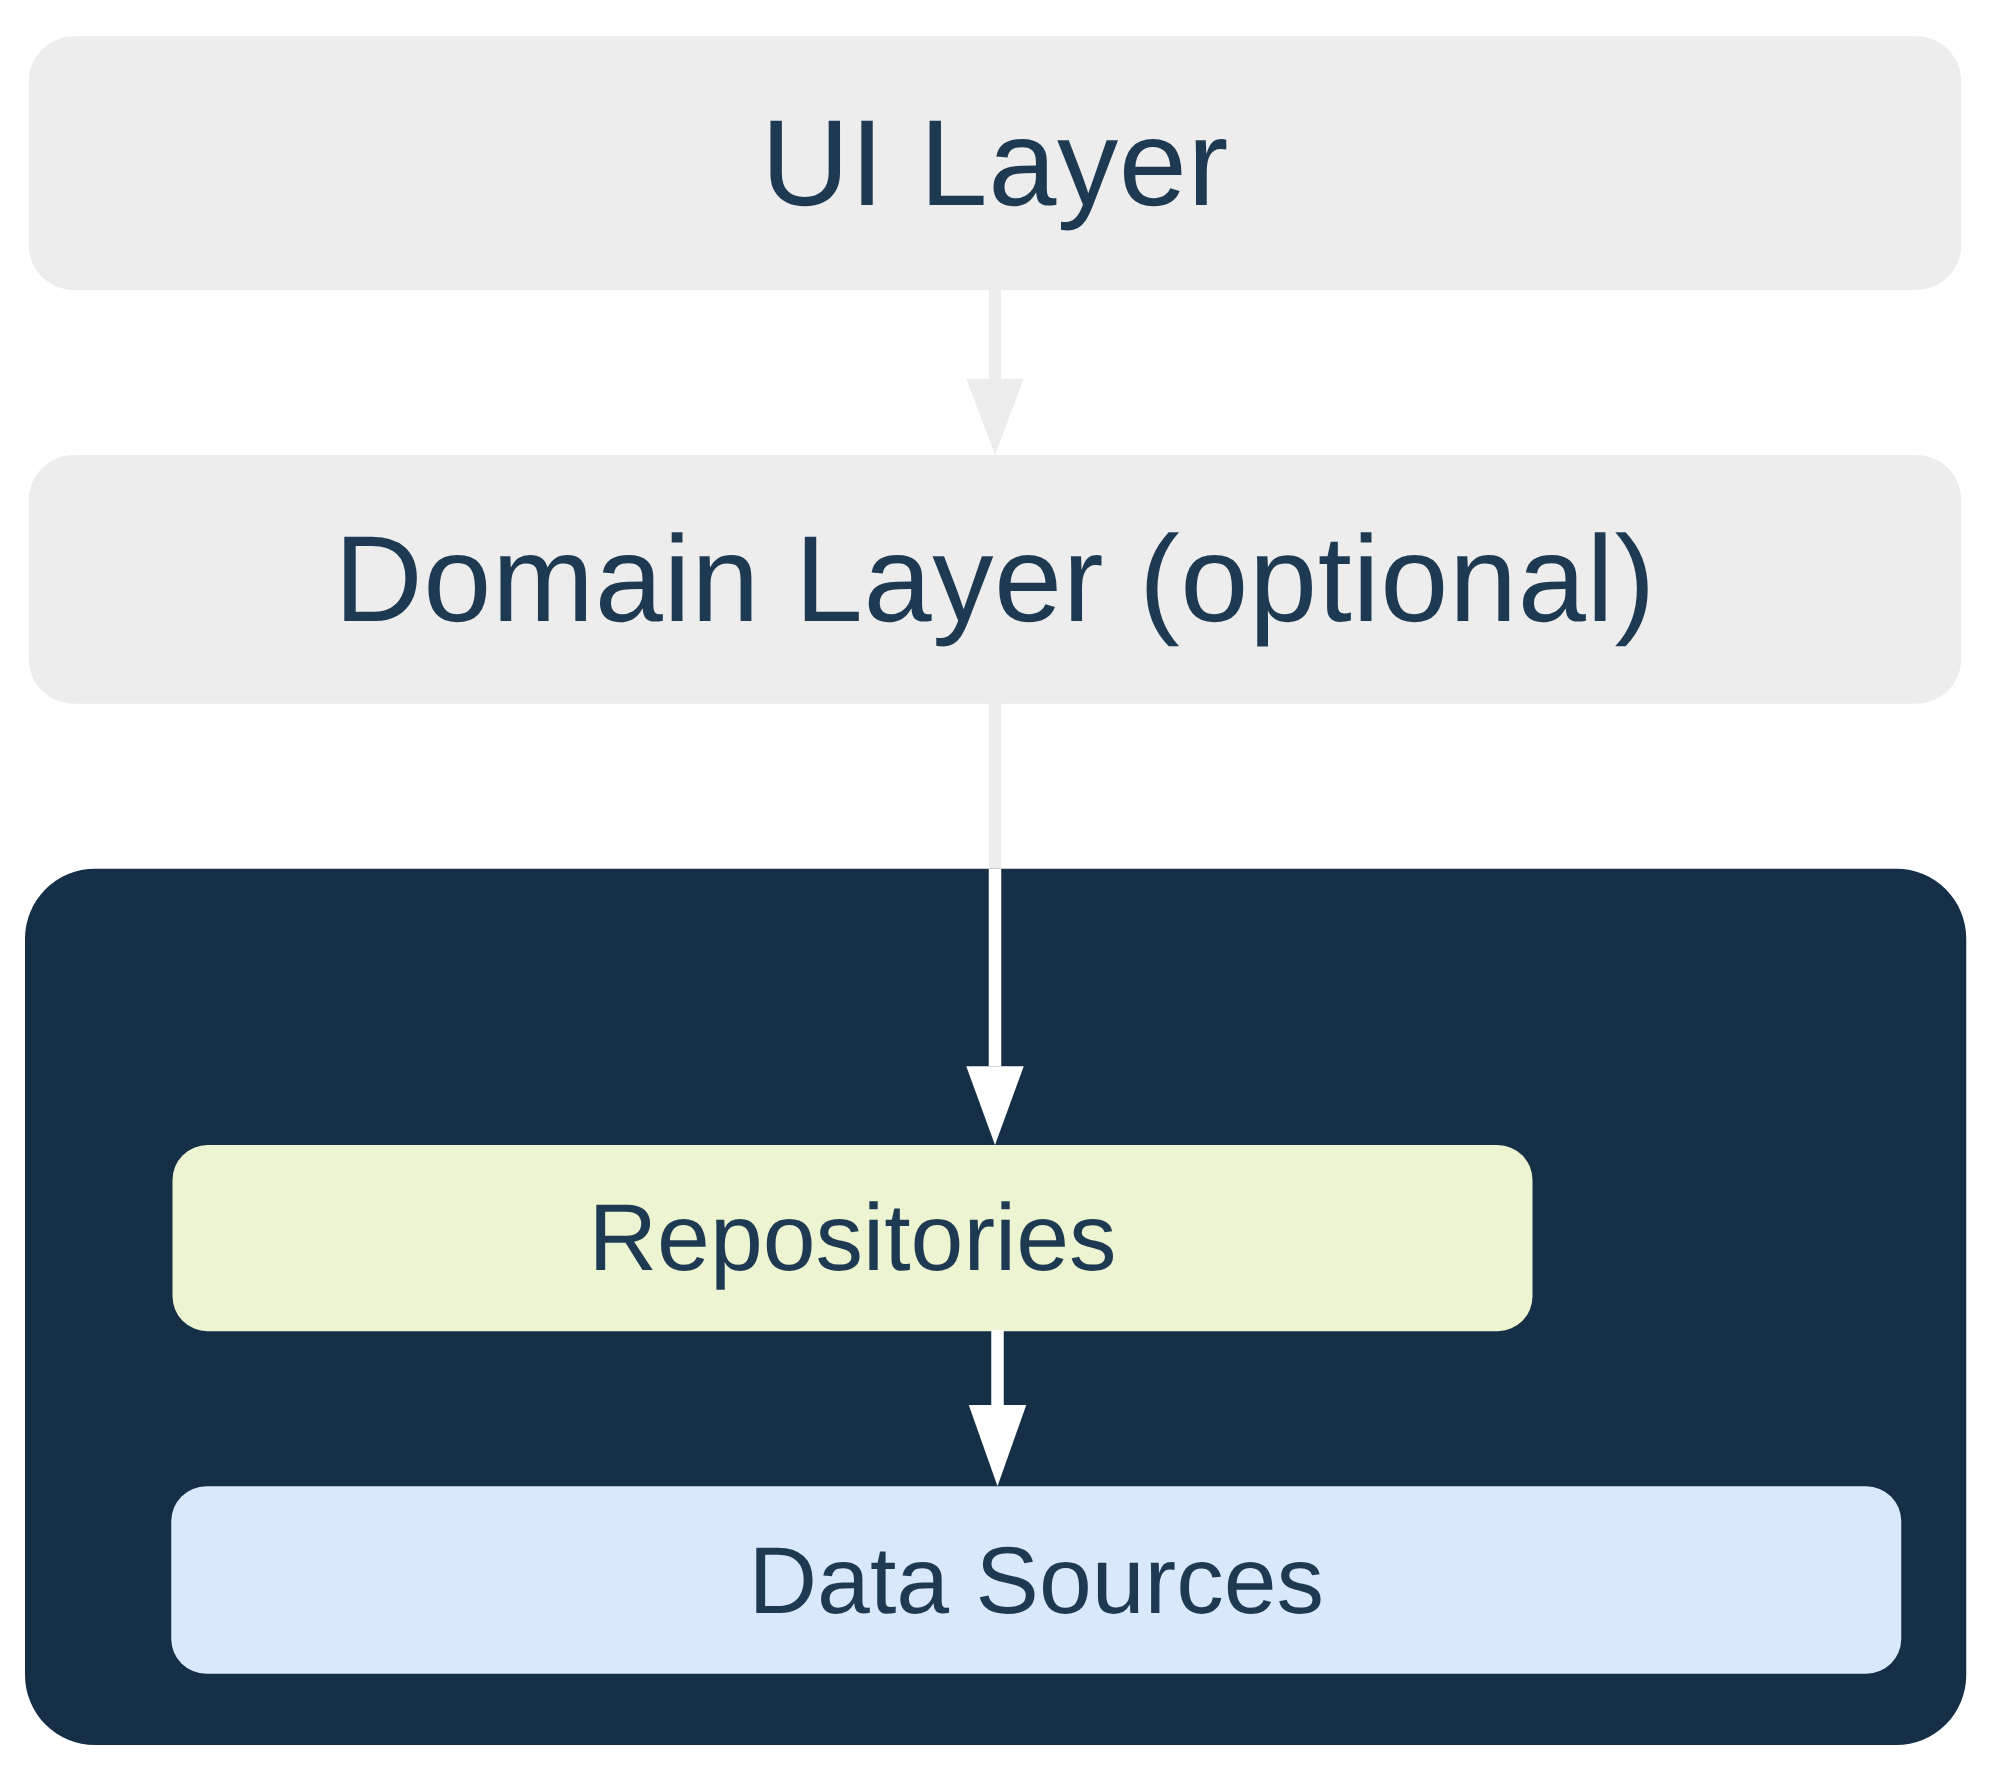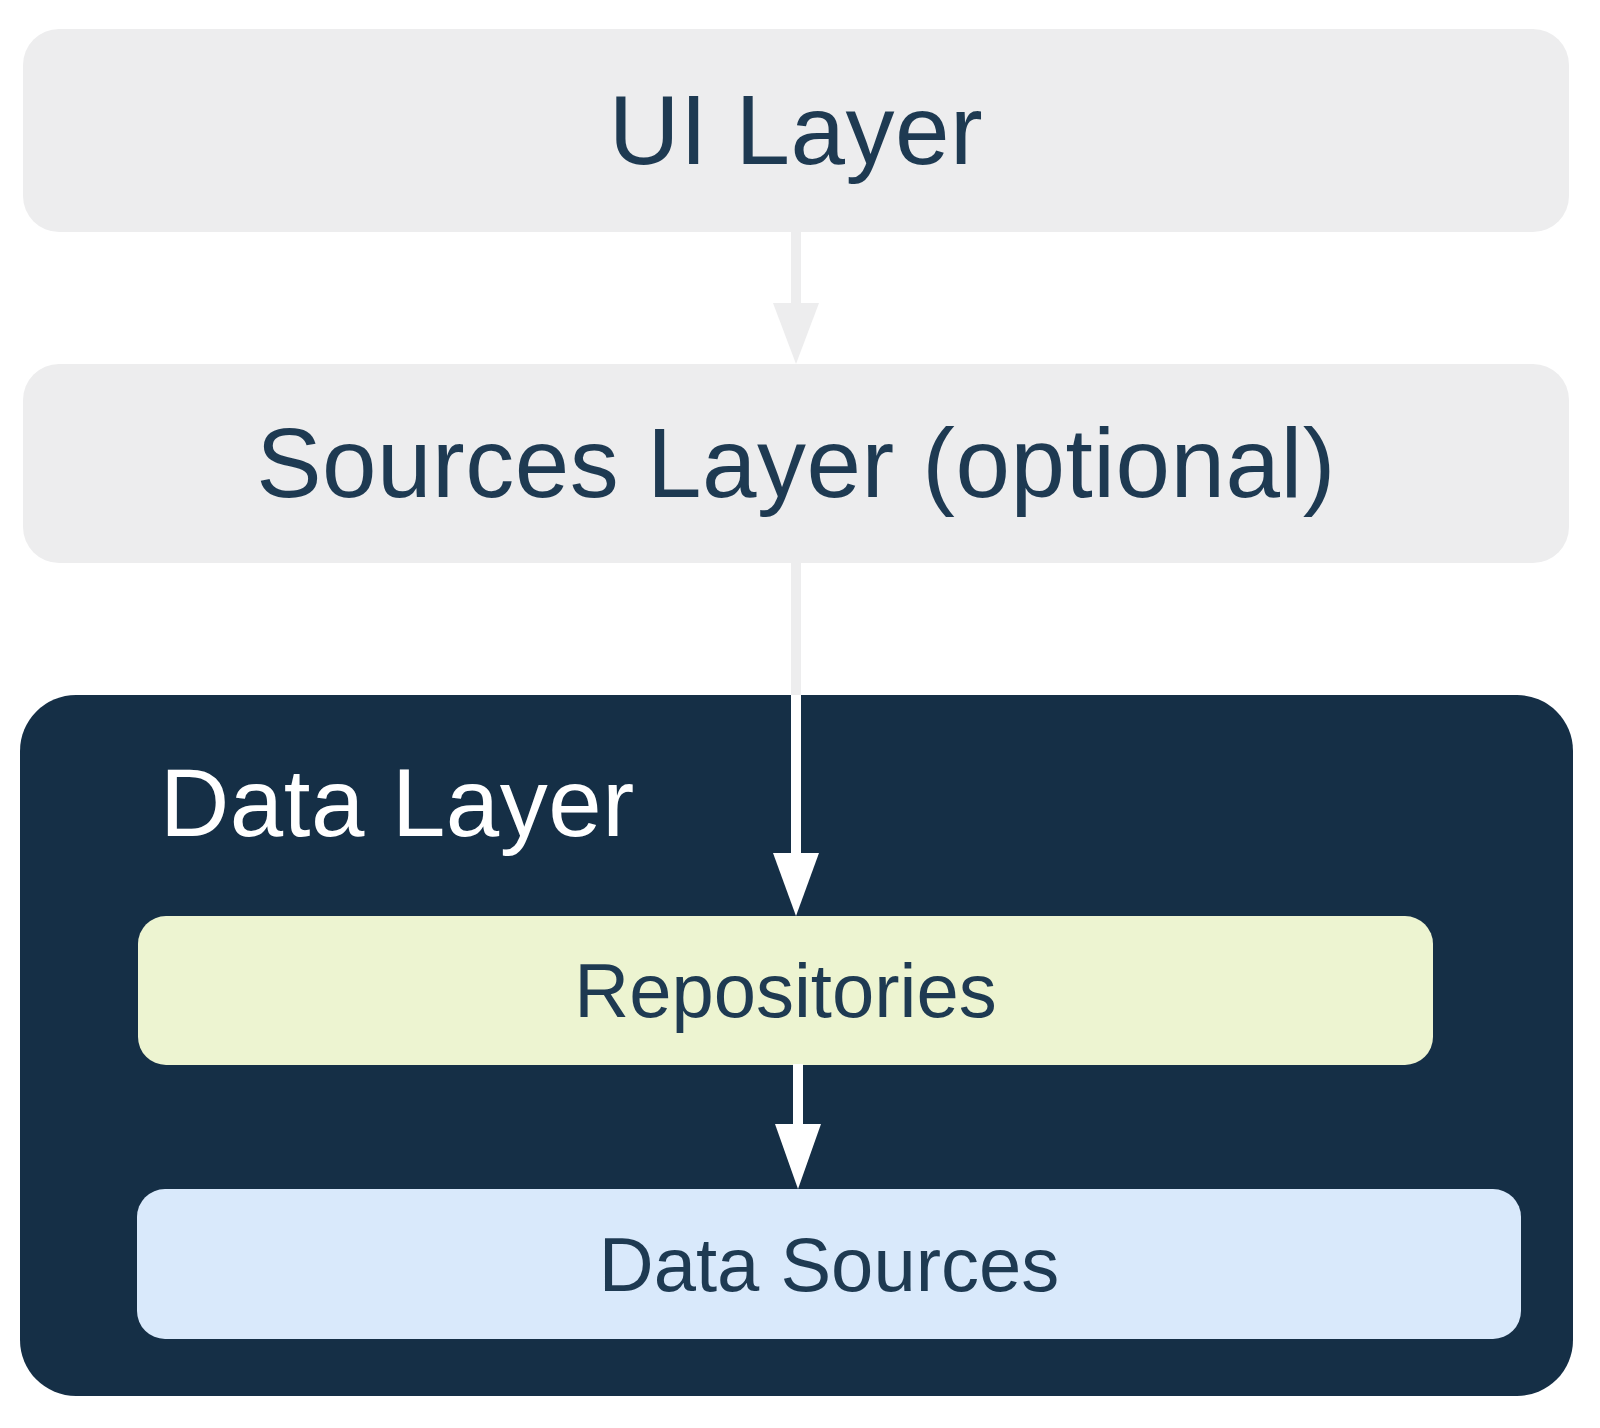--- a/index.html
+++ b/index.html
@@ -50,21 +50,21 @@
   .data-layer-title{
     position:absolute;
     left:140px;top:60px;
     color:var(--text-white);
     font-size:96px;
     letter-spacing:0.5px;
     line-height:1;
     white-space:nowrap;
   }
   .repositories-box{
-    left:118px;top:221px;width:1295px;height:149px;
+    left:118px;top:221px;width:1088px;height:149px;
     background:var(--repositories-green);
     border-radius:28px;
     color:var(--text-navy);
     font-size:76px;
   }
   .data-sources-box{
     left:117px;top:494px;width:1384px;height:150px;
     background:var(--data-sources-blue);
     border-radius:28px;
     color:var(--text-navy);
@@ -99,27 +99,26 @@
 <div class="canvas">
 
   <div class="box gray-box ui-box">
     <span class="label">UI Layer</span>
   </div>
 
   <div class="stem stem-gray a1-stem"></div>
   <div class="arrowhead head-gray a1-head"></div>
 
   <div class="box gray-box domain-box">
-    <span class="label">Sources Layer (optional)</span>
+    <span class="label">Domain Layer (optional)</span>
   </div>
 
   <div class="stem stem-gray a2-stem-gray"></div>
 
   <div class="data-layer-box">
-    <div class="data-layer-title">Data Layer</div>
 
     <div class="box repositories-box">
       <span class="label">Repositories</span>
     </div>
 
     <div class="box data-sources-box">
       <span class="label">Data Sources</span>
     </div>
   </div>
 

